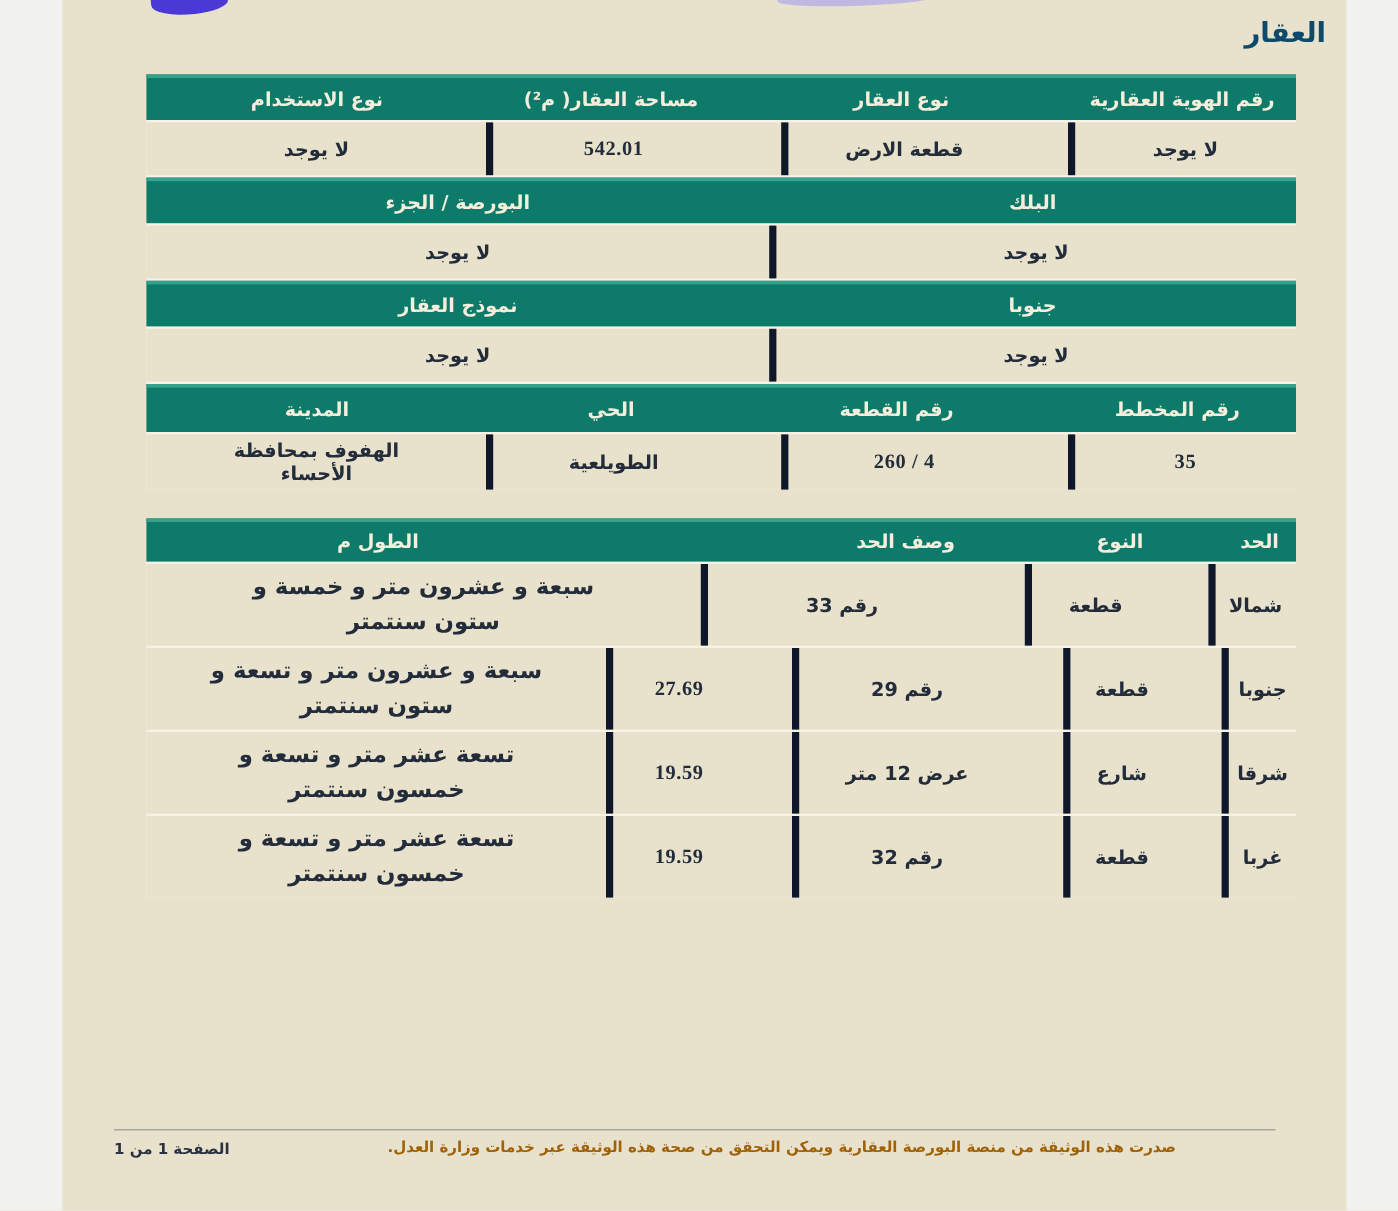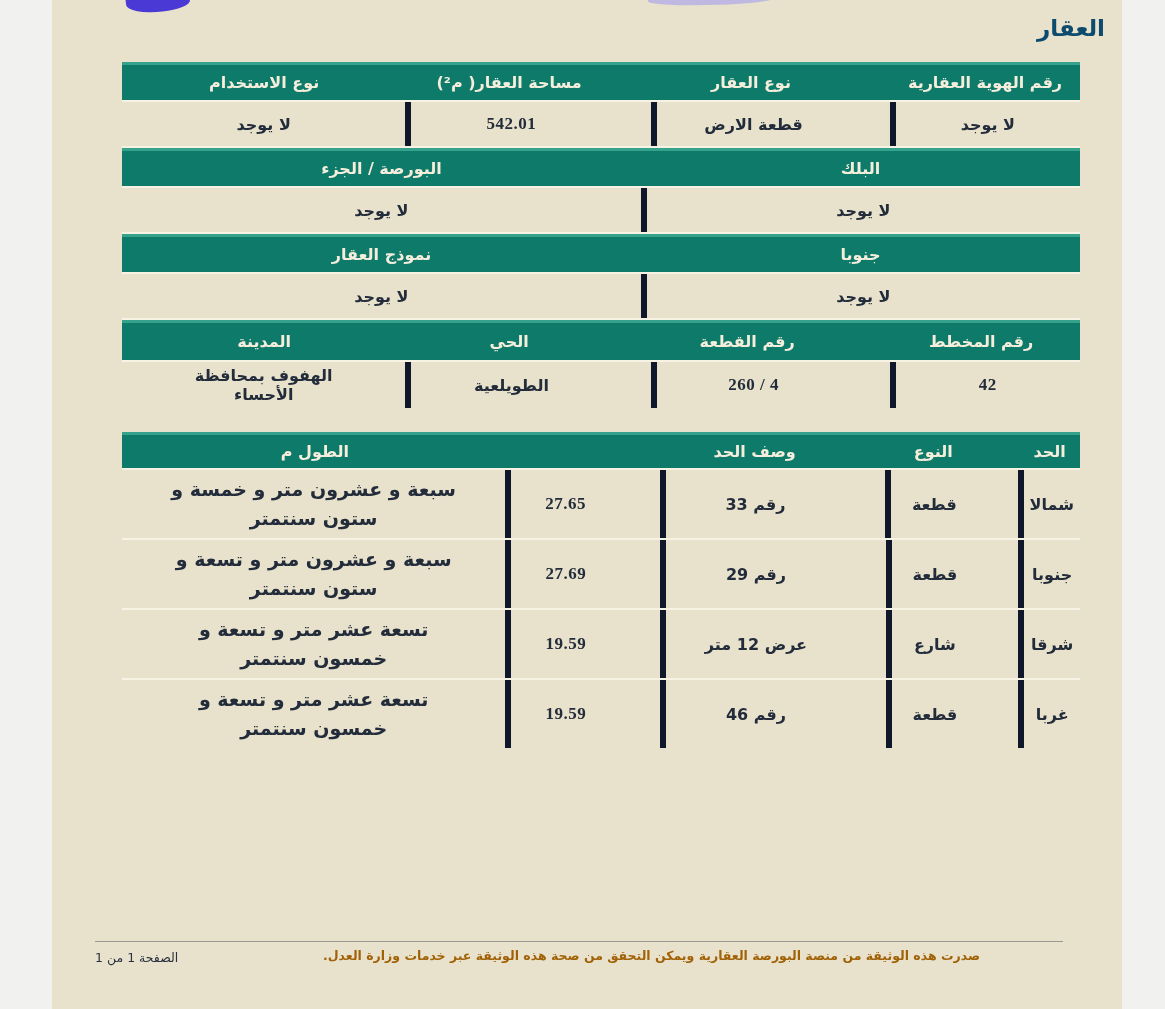--- a/index.html
+++ b/index.html
@@ -98,21 +98,21 @@
     position: absolute;
     right: 185px; top: 948px;
     font-size: 12.5px;
     font-weight: bold;
     color: #a16207;
   }
   .footer-page {
     position: absolute;
     left: 95px; top: 950px;
     font-size: 12.5px;
-    font-weight: normal;
+    font-weight: bold;
     color: #2a3140;
   }
 </style>
 </head>
 <body>
 
 <div class="page"></div>
 
 <div class="scribble-main"></div>
 <div class="scribble-tail"></div>
@@ -148,41 +148,40 @@
     <div class="cell half">لا يوجد</div>
     <div class="cell half">لا يوجد</div>
   </div>
   <div class="row hrow h40">
     <div class="cell c1b">رقم المخطط</div>
     <div class="cell c1a">رقم القطعة</div>
     <div class="cell c1c">الحي</div>
     <div class="cell c1d">المدينة</div>
   </div>
   <div class="row vrow h46">
-    <div class="cell c1a num">42</div>
+    <div class="cell c1a num">35</div>
     <div class="cell c1b num ltr">260 / 4</div>
     <div class="cell c1c">الطويلعية</div>
     <div class="cell c1d">الهفوف بمحافظة الأحساء</div>
   </div>
 </div>
 
 <div class="tbl tbl2">
   <div class="row hrow h36">
     <div class="cell c2a">الحد</div>
     <div class="cell c2b">النوع</div>
     <div class="cell c2c">وصف الحد</div>
     <div class="cell c2d"></div>
     <div class="cell c2e">الطول م</div>
   </div>
 
   <div class="row vrow h68">
     <div class="cell c2a">شمالا</div>
     <div class="cell c2b">قطعة</div>
     <div class="cell c2c">رقم 33</div>
-    <div class="cell c2d num ltr">27.65</div>
     <div class="cell c2e words">
         <span>سبعة و عشرون متر و خمسة و ستون سنتمتر</span>
       </div>
   </div>
 
   <div class="row vrow h68">
     <div class="cell c2a">جنوبا</div>
     <div class="cell c2b">قطعة</div>
     <div class="cell c2c">رقم 29</div>
     <div class="cell c2d num ltr">27.69</div>
@@ -197,21 +196,21 @@
     <div class="cell c2c">عرض 12 متر</div>
     <div class="cell c2d num ltr">19.59</div>
     <div class="cell c2e words">
         <span>تسعة عشر متر و تسعة و خمسون سنتمتر</span>
       </div>
   </div>
 
   <div class="row vrow h68">
     <div class="cell c2a">غربا</div>
     <div class="cell c2b">قطعة</div>
-    <div class="cell c2c">رقم 46</div>
+    <div class="cell c2c">رقم 32</div>
     <div class="cell c2d num ltr">19.59</div>
     <div class="cell c2e words">
         <span>تسعة عشر متر و تسعة و خمسون سنتمتر</span>
       </div>
   </div>
 </div>
 
 <div class="footer-line"></div>
 <div class="footer-note">صدرت هذه الوثيقة من منصة البورصة العقارية ويمكن التحقق من صحة هذه الوثيقة عبر خدمات وزارة العدل.</div>
 <div class="footer-page">الصفحة 1 من 1</div>

